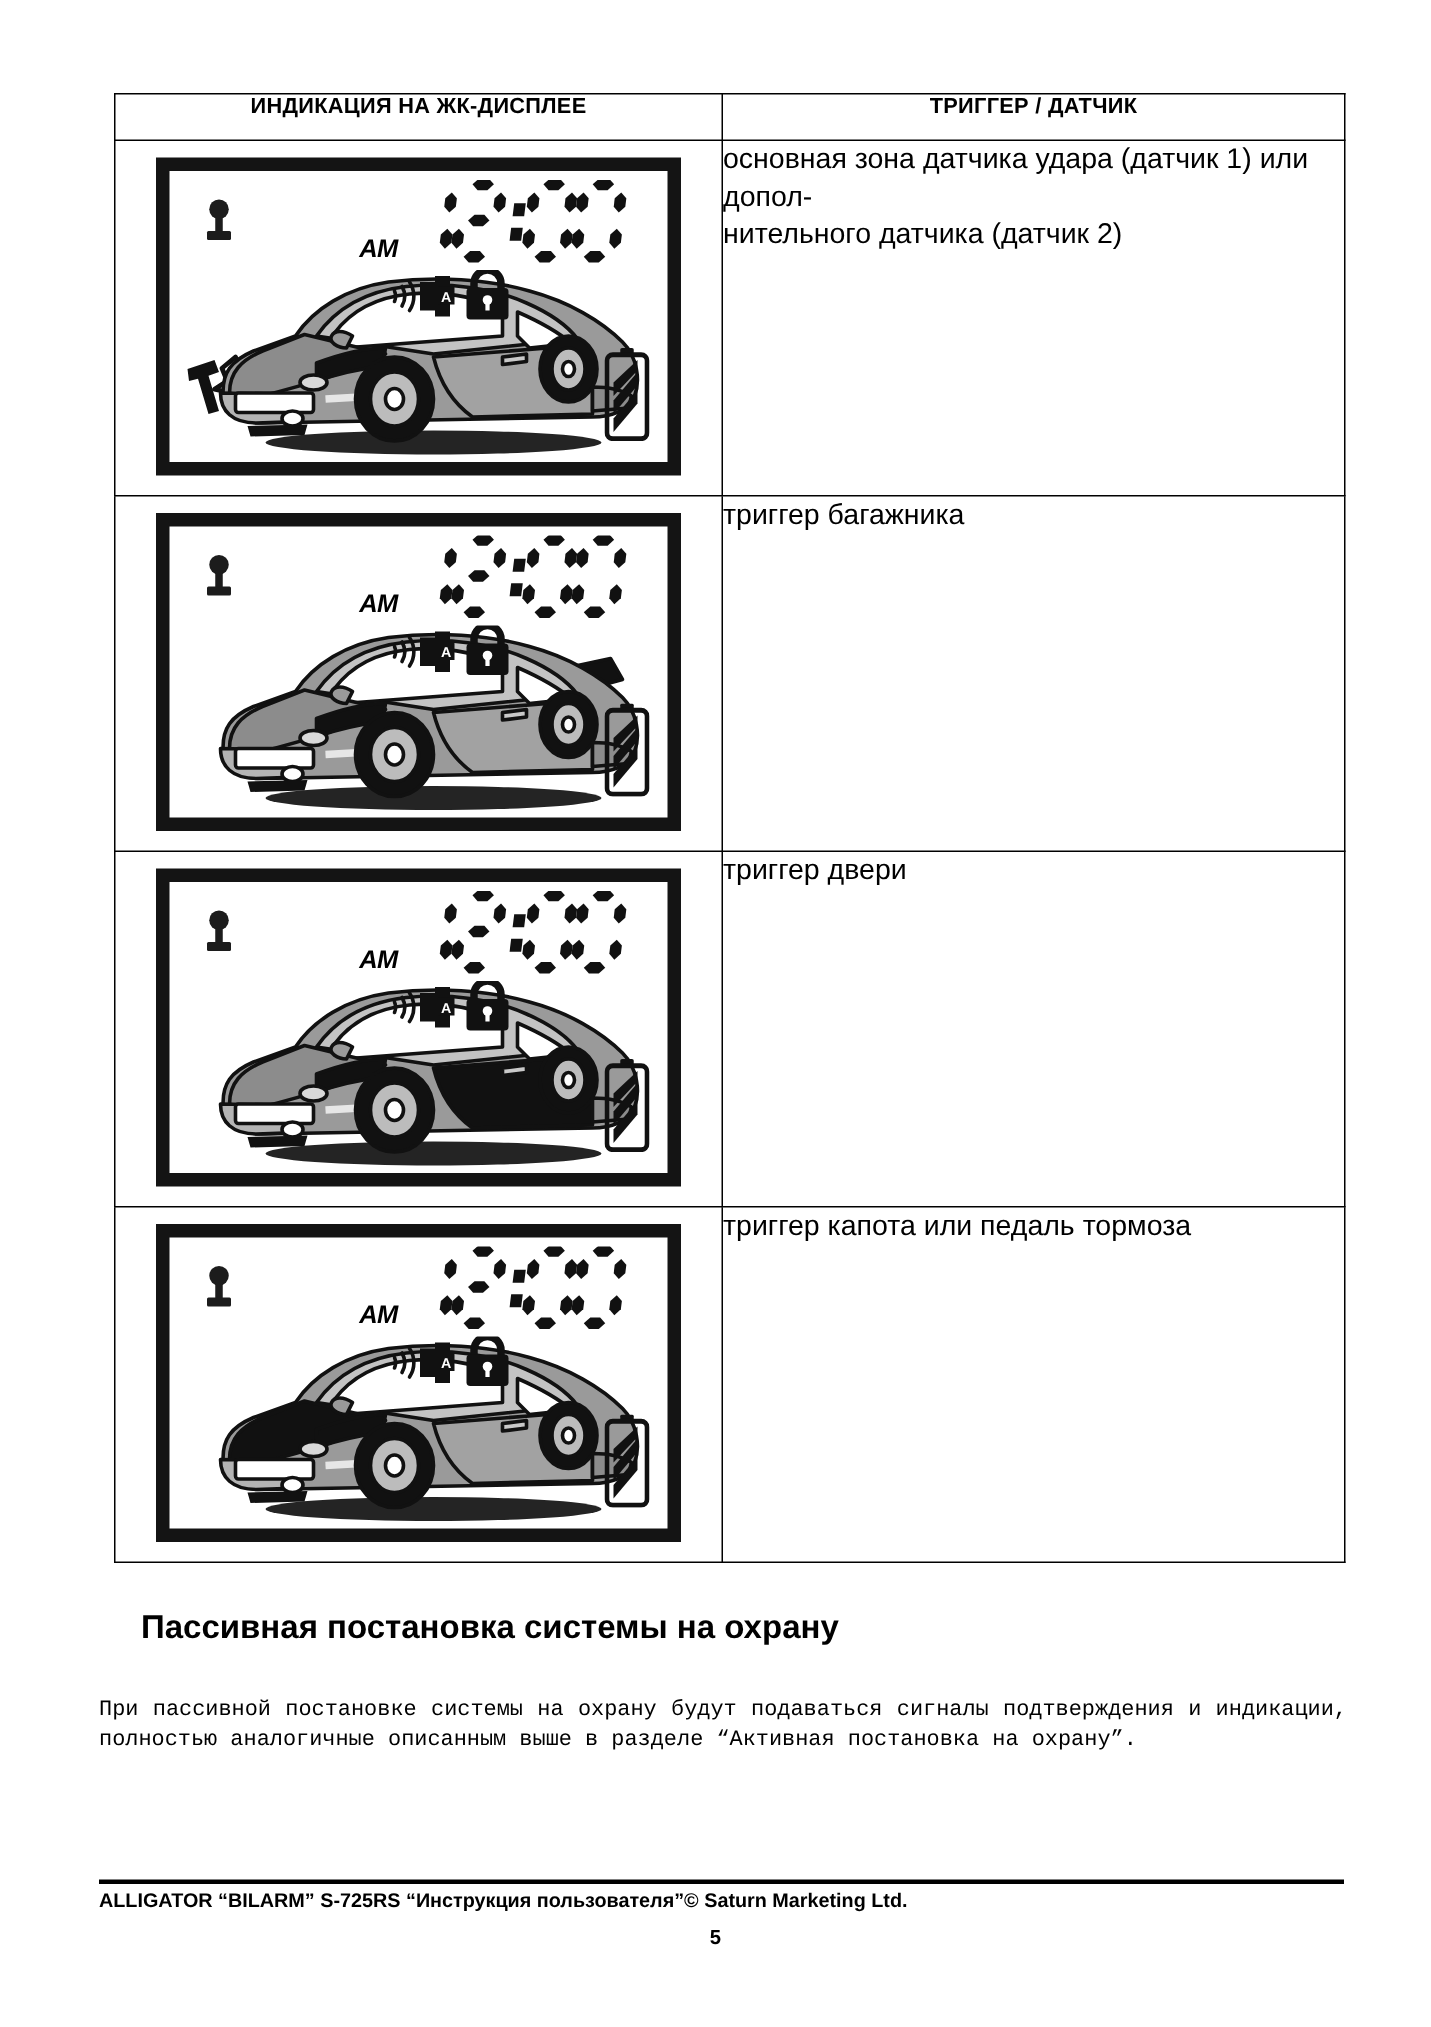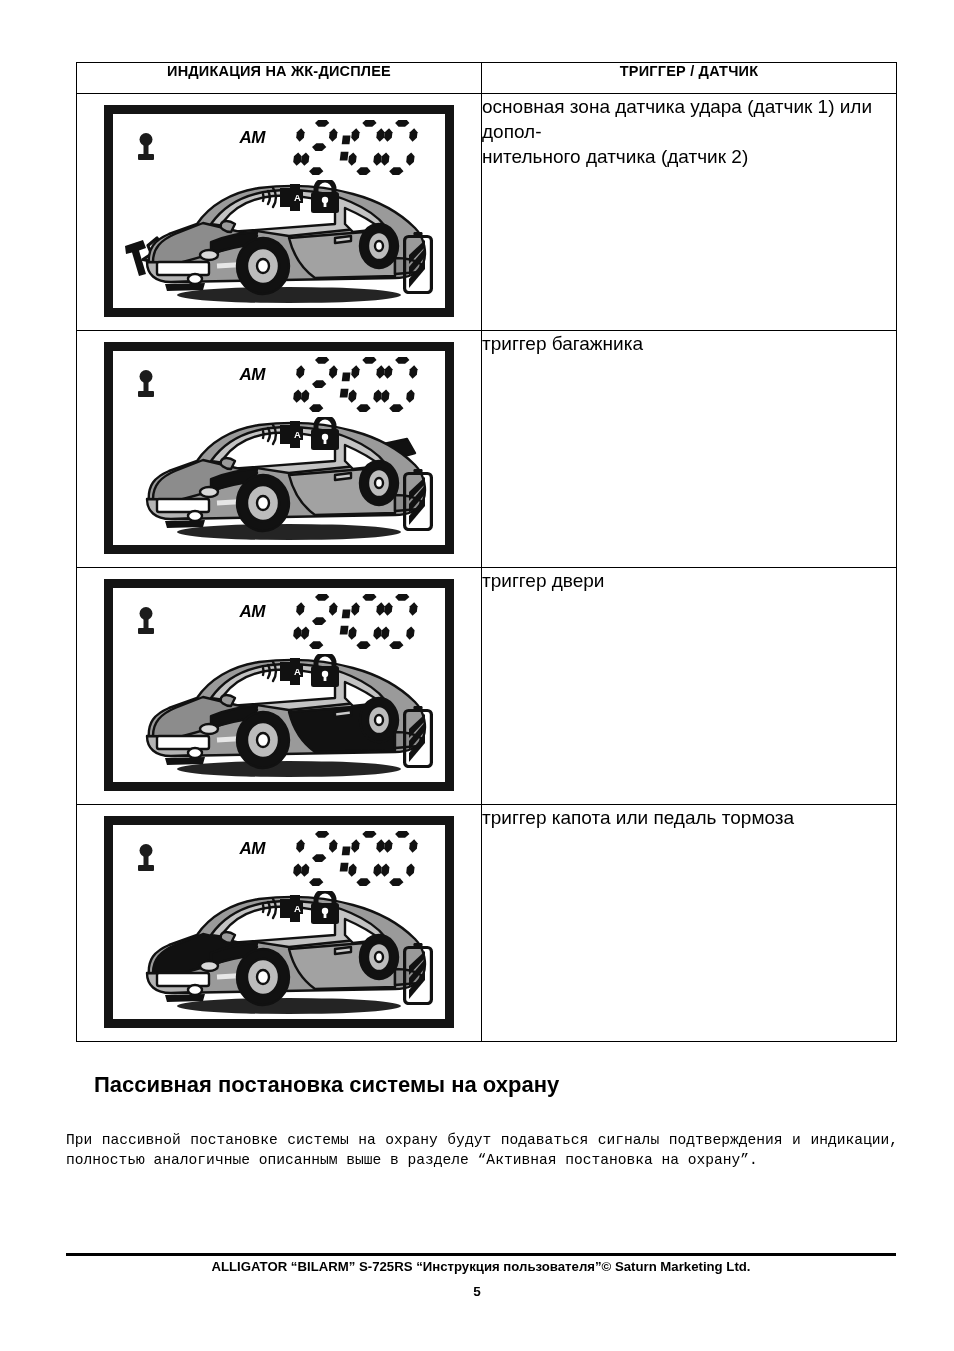--- a/index.html
+++ b/index.html
@@ -95,21 +95,21 @@
     width: 56px;
     height: 44px;
   }
 
   
   .clock {
     position: absolute;
     right: 14px;
     top: 6px;
     display: flex;
-    align-items: flex-start;
+    align-items: flex-end;
   }
   .am-label {
     font-family: "Liberation Sans", sans-serif;
     font-size: 17px;
     font-weight: bold;
     font-style: italic;
     letter-spacing: -0.5px;
     margin-top: 8px;
     margin-right: 1px;
   }
@@ -179,21 +179,21 @@
     width: 830px;
     height: 2.5px;
     background: #000;
   }
   .footer-row {
     position: absolute;
     left: 66px;
     top: 1259px;
     width: 830px;
     display: flex;
-    justify-content: center;
+    justify-content: flex-start;
     align-items: baseline;
     font-size: 13.2px;
     font-weight: bold;
   }
   .page-num {
     position: absolute;
     left: 0;
     top: 1284px;
     width: 954px;
     text-align: center;

